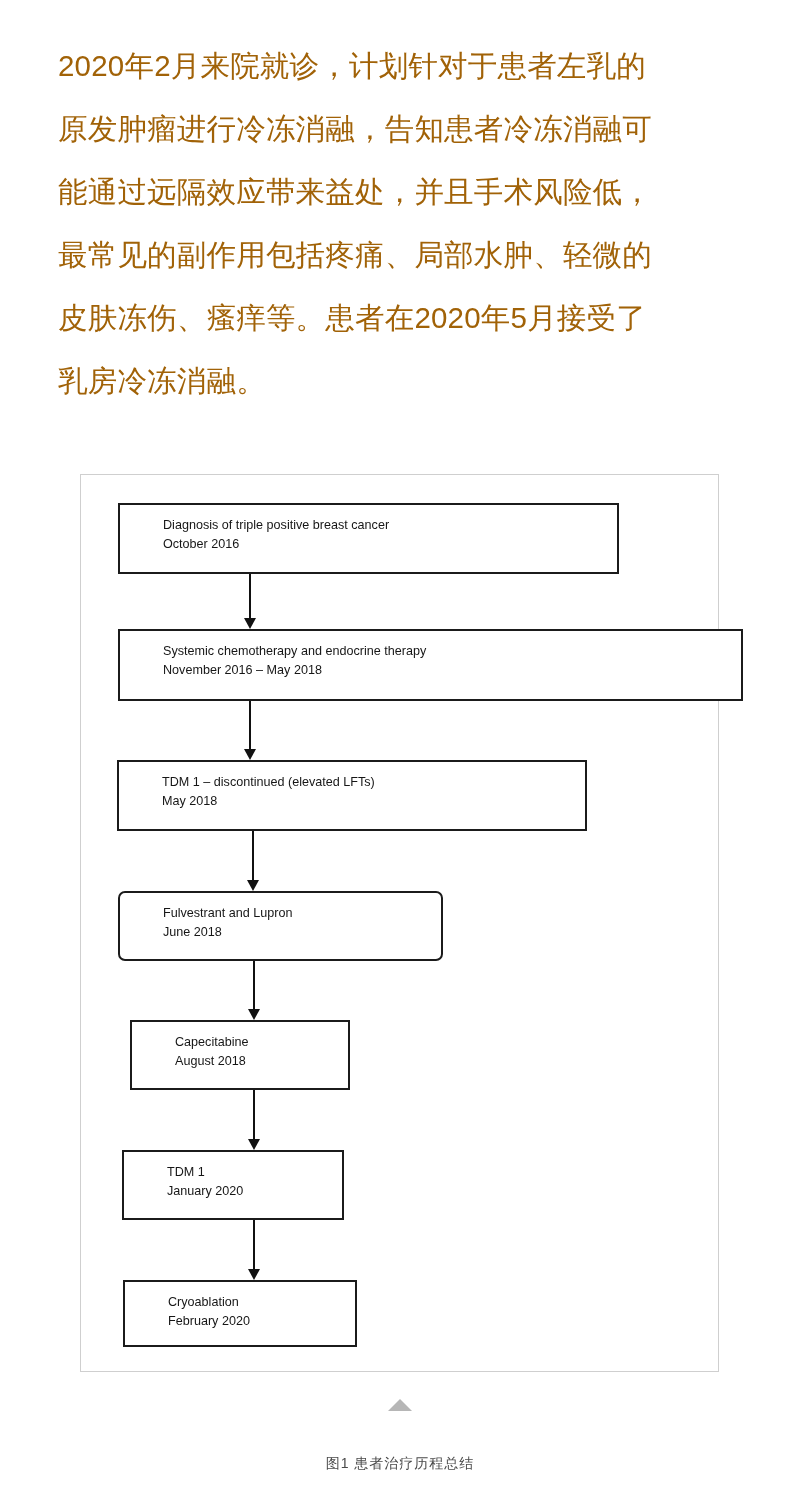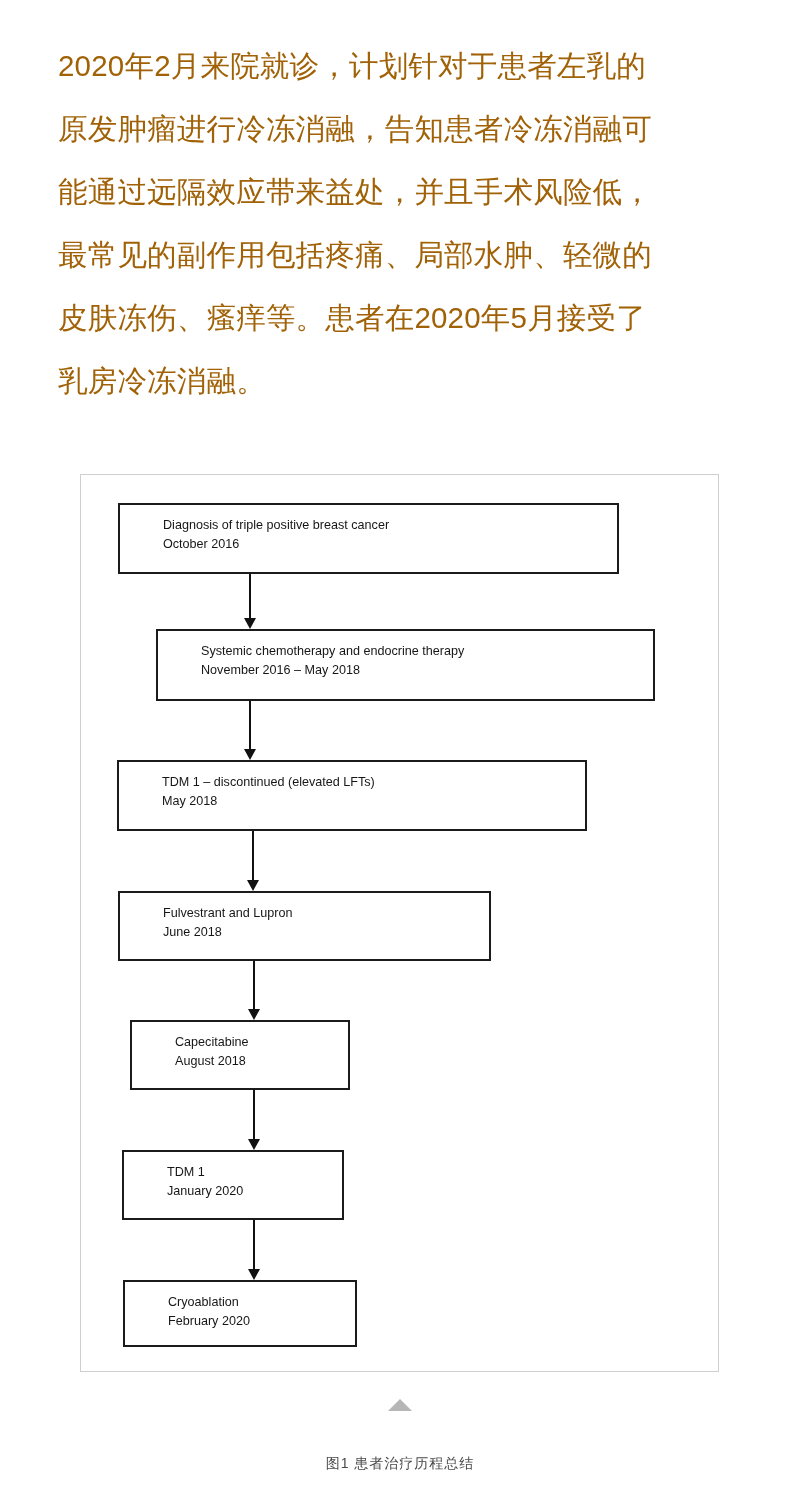--- a/index.html
+++ b/index.html
@@ -137,39 +137,39 @@
 
     <div class="flow-node" style="left:37px; top:28px; width:501px; height:71px;">
       <span class="node-line">Diagnosis of triple positive breast cancer</span>
       <span class="node-line">October 2016</span>
     </div>
     <div class="flow-arrow" style="left:162px; top:99px; height:55px;">
       <span class="shaft" style="height:45px;"></span>
       <span class="head"></span>
     </div>
 
-    <div class="flow-node" style="left:37px; top:154px; width:499px; height:72px;margin-left:38px;">
+    <div class="flow-node" style="left:37px; top:154px; width:625px; height:72px;">
       <span class="node-line">Systemic chemotherapy and endocrine therapy</span>
       <span class="node-line">November 2016 – May 2018</span>
     </div>
     <div class="flow-arrow" style="left:162px; top:226px; height:59px;">
       <span class="shaft" style="height:49px;"></span>
       <span class="head"></span>
     </div>
 
     <div class="flow-node" style="left:36px; top:285px; width:470px; height:71px;">
       <span class="node-line">TDM 1 – discontinued (elevated LFTs)</span>
       <span class="node-line">May 2018</span>
     </div>
     <div class="flow-arrow" style="left:165px; top:356px; height:60px;">
       <span class="shaft" style="height:50px;"></span>
       <span class="head"></span>
     </div>
 
-    <div class="flow-node" style="left:37px; top:416px; width:373px; height:70px;">
+    <div class="flow-node" style="left:37px; top:416px; width:325px; height:70px;border-radius:7px;">
       <span class="node-line">Fulvestrant and Lupron</span>
       <span class="node-line">June 2018</span>
     </div>
     <div class="flow-arrow" style="left:166px; top:486px; height:59px;">
       <span class="shaft" style="height:49px;"></span>
       <span class="head"></span>
     </div>
 
     <div class="flow-node" style="left:37px; top:545px; width:220px; height:70px;margin-left:12px;">
       <span class="node-line">Capecitabine</span>

